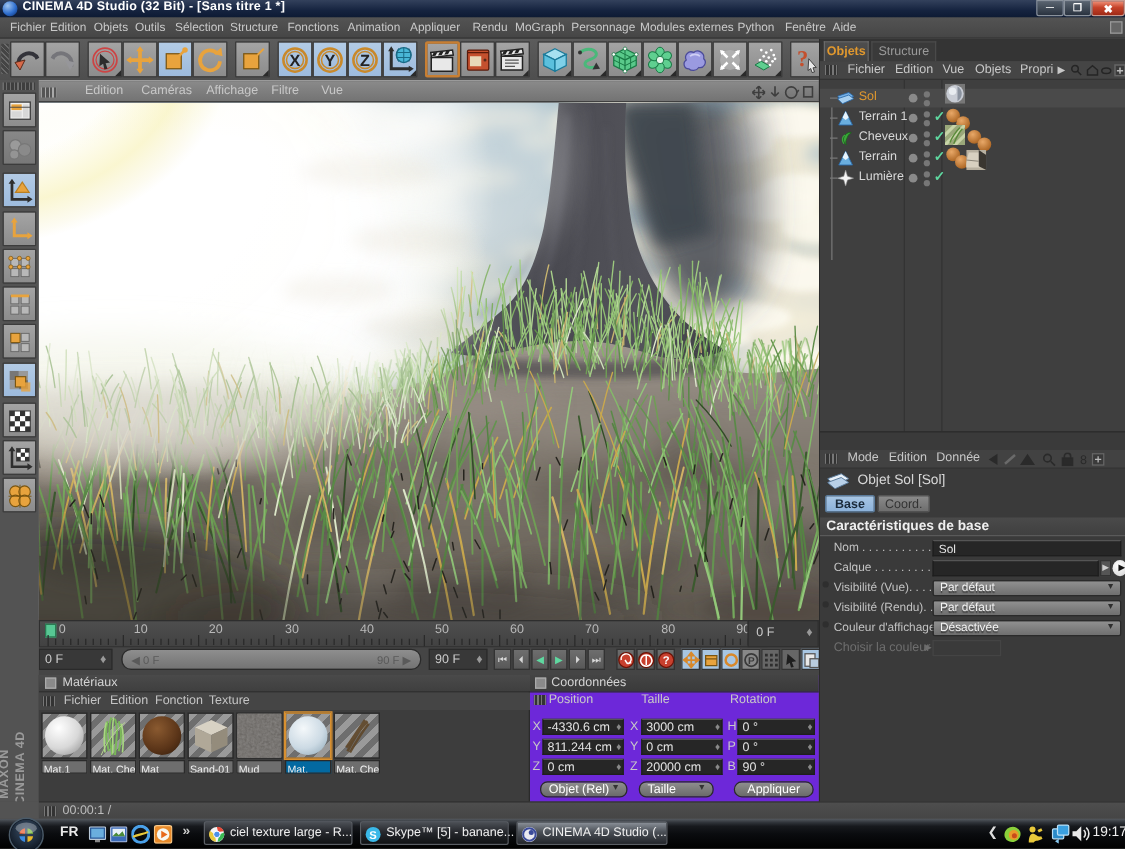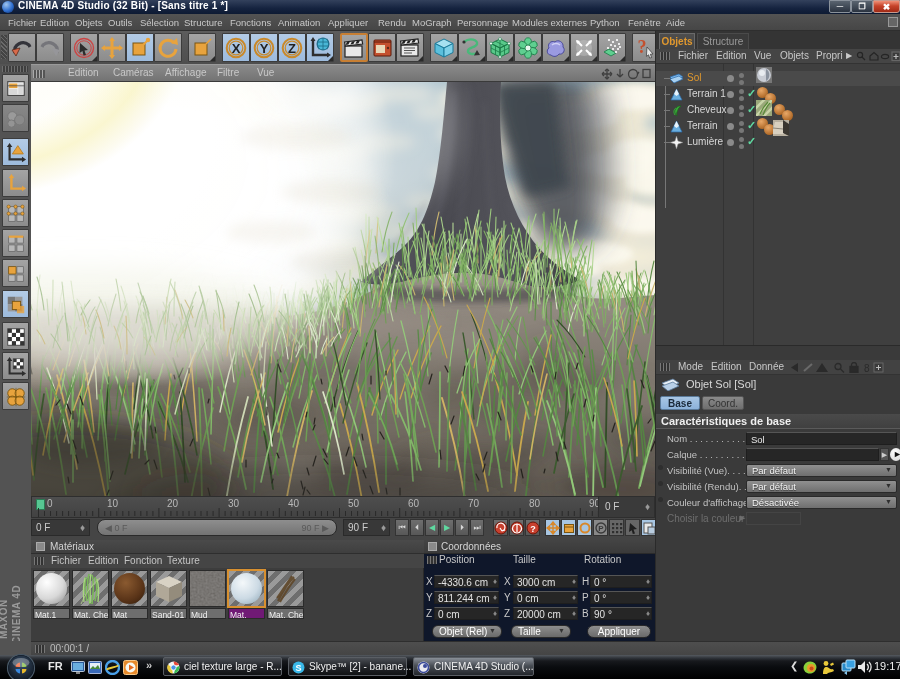--- a/index.html
+++ b/index.html
@@ -2331,33 +2331,33 @@
           <rect width="35" height="35" filter="url(#nz)"></rect>
           <rect width="35" height="35" fill="#2e2b27" opacity="0.45"></rect>
         </svg>
       </div>
       <div class="abs" style="left:158px;top:68px;width:37px;height:11px;background:#6e6e6e;border:1px solid #2a2a2a;color:#f0f0f0;font-size:8.5px;overflow:hidden;white-space:nowrap">
         <span style="position:absolute;left:1px;top:1px">Mud</span>
       </div>
       <div class="abs" style="left:197px;top:30px;width:37px;height:37px;background:repeating-linear-gradient(135deg,#9a9a9a 0 5px,#6e6e6e 5px 10px);border:1px solid #d89030;outline:1px solid #d89030;">
         <span class="abs" style="left:2px;top:2px;width:31px;height:31px;border-radius:50%;background:radial-gradient(circle at 38% 32%,#f4f8fa,#ccdae4 55%,#8aa4b4)"></span>
       </div>
-      <div class="abs" style="left:197px;top:68px;width:37px;height:11px;background:#701a75;border:1px solid #2a2a2a;color:#f0f0f0;font-size:8.5px;overflow:hidden;white-space:nowrap">
+      <div class="abs" style="left:197px;top:68px;width:37px;height:11px;background:#0369a1;border:1px solid #2a2a2a;color:#f0f0f0;font-size:8.5px;overflow:hidden;white-space:nowrap">
         <span style="position:absolute;left:1px;top:1px">Mat.</span>
       </div>
       <div class="abs" style="left:236px;top:30px;width:37px;height:37px;background:repeating-linear-gradient(135deg,#9a9a9a 0 5px,#6e6e6e 5px 10px);border:1px solid #2a2a2a;">
         <svg class="abs" style="left:0;top:0" width="35" height="35" viewBox="0 0 35 35">
           <path d="M10,30 C14,22 20,12 26,6 M12,31 C16,24 22,14 27,8 M9,27 C14,20 19,12 24,5" stroke="#5e4628" stroke-width="2" fill="none" opacity="0.9"></path>
         </svg>
       </div>
       <div class="abs" style="left:236px;top:68px;width:37px;height:11px;background:#6e6e6e;border:1px solid #2a2a2a;color:#f0f0f0;font-size:8.5px;overflow:hidden;white-space:nowrap">
         <span style="position:absolute;left:1px;top:1px">Mat. Che</span>
       </div>
     </div>
-    <div class="abs" style="left:424px;top:540px;width:231px;height:101px;background:#0f172a">
+    <div class="abs" style="left:424px;top:540px;width:231px;height:101px;background:#6d28d9">
       <div class="abs" style="left:0;top:0;width:231px;height:14px;background:linear-gradient(#444,#3a3a3a);border-bottom:1px solid #2a2a2a;color:#d4d4d4;font-size:10px">
         <span class="abs" style="left:4px;top:2px;width:9px;height:9px;background:#8a8a8a;border:1px solid #aaa"></span>
         <span class="abs" style="left:17px;top:1px">Coordonnées</span>
       </div>
       <div class="abs" style="left:0;top:14px;width:231px;height:13px;color:#c8c8c8;font-size:10px">
         <span class="abs" style="left:3px;top:2px;width:10px;height:8px;background:repeating-linear-gradient(90deg,#777 0 1px,#333 1px 3px)"></span>
         <span class="abs" style="left:15px;top:0">Position</span>
         <span class="abs" style="left:89px;top:0">Taille</span>
         <span class="abs" style="left:160px;top:0">Rotation</span>
       </div>
@@ -2660,21 +2660,21 @@
           <path d="M5.8,12.4 A6,6 0 0 1 1,3.5 L5,6.8 Z" fill="#e8c83a"></path>
           <circle cx="6.5" cy="6.5" r="2.6" fill="#4a90e8" stroke="#fff" stroke-width="0.8"></circle>
         </svg>
         <span class="abs" style="left:20px;top:3px;white-space:nowrap">ciel texture large - R...</span>
       </div>
       <div class="abs" style="left:288px;top:2px;width:119px;height:19px;background:linear-gradient(#4a4e54,#26282d 45%,#101214);border:1px solid #5a5e64;border-radius:2px;color:#f0f0f0;font-size:10px">
         <svg class="abs" style="left:3px;top:3px" width="13" height="13" viewBox="0 0 13 13">
           <circle cx="6.5" cy="6.5" r="6" fill="#3ab8e8"></circle>
           <text x="6.5" y="10" font-size="9" font-weight="bold" fill="#fff" text-anchor="middle" font-family="Liberation Sans">S</text>
         </svg>
-        <span class="abs" style="left:20px;top:3px;white-space:nowrap">Skype™ [2] - banane...</span>
+        <span class="abs" style="left:20px;top:3px;white-space:nowrap">Skype™ [5] - banane...</span>
       </div>
       <div class="abs" style="left:413px;top:2px;width:121px;height:19px;background:linear-gradient(#8a9098,#4a4f56 45%,#23262b);border:1px solid #5a5e64;border-radius:2px;color:#f0f0f0;font-size:10px">
         <svg class="abs" style="left:3px;top:3px" width="13" height="13" viewBox="0 0 13 13">
           <circle cx="6.5" cy="6.5" r="6" fill="#e8e8f0"></circle>
           <circle cx="6.5" cy="6.5" r="5" fill="none" stroke="#3a4a9a" stroke-width="1.6"></circle>
           <circle cx="8" cy="5" r="2" fill="#3a4a9a"></circle>
         </svg>
         <span class="abs" style="left:20px;top:3px;white-space:nowrap">CINEMA 4D Studio (...</span>
       </div>
       <span class="abs" style="left:790px;top:5px;color:#ddd;font-size:10px">❮</span>

